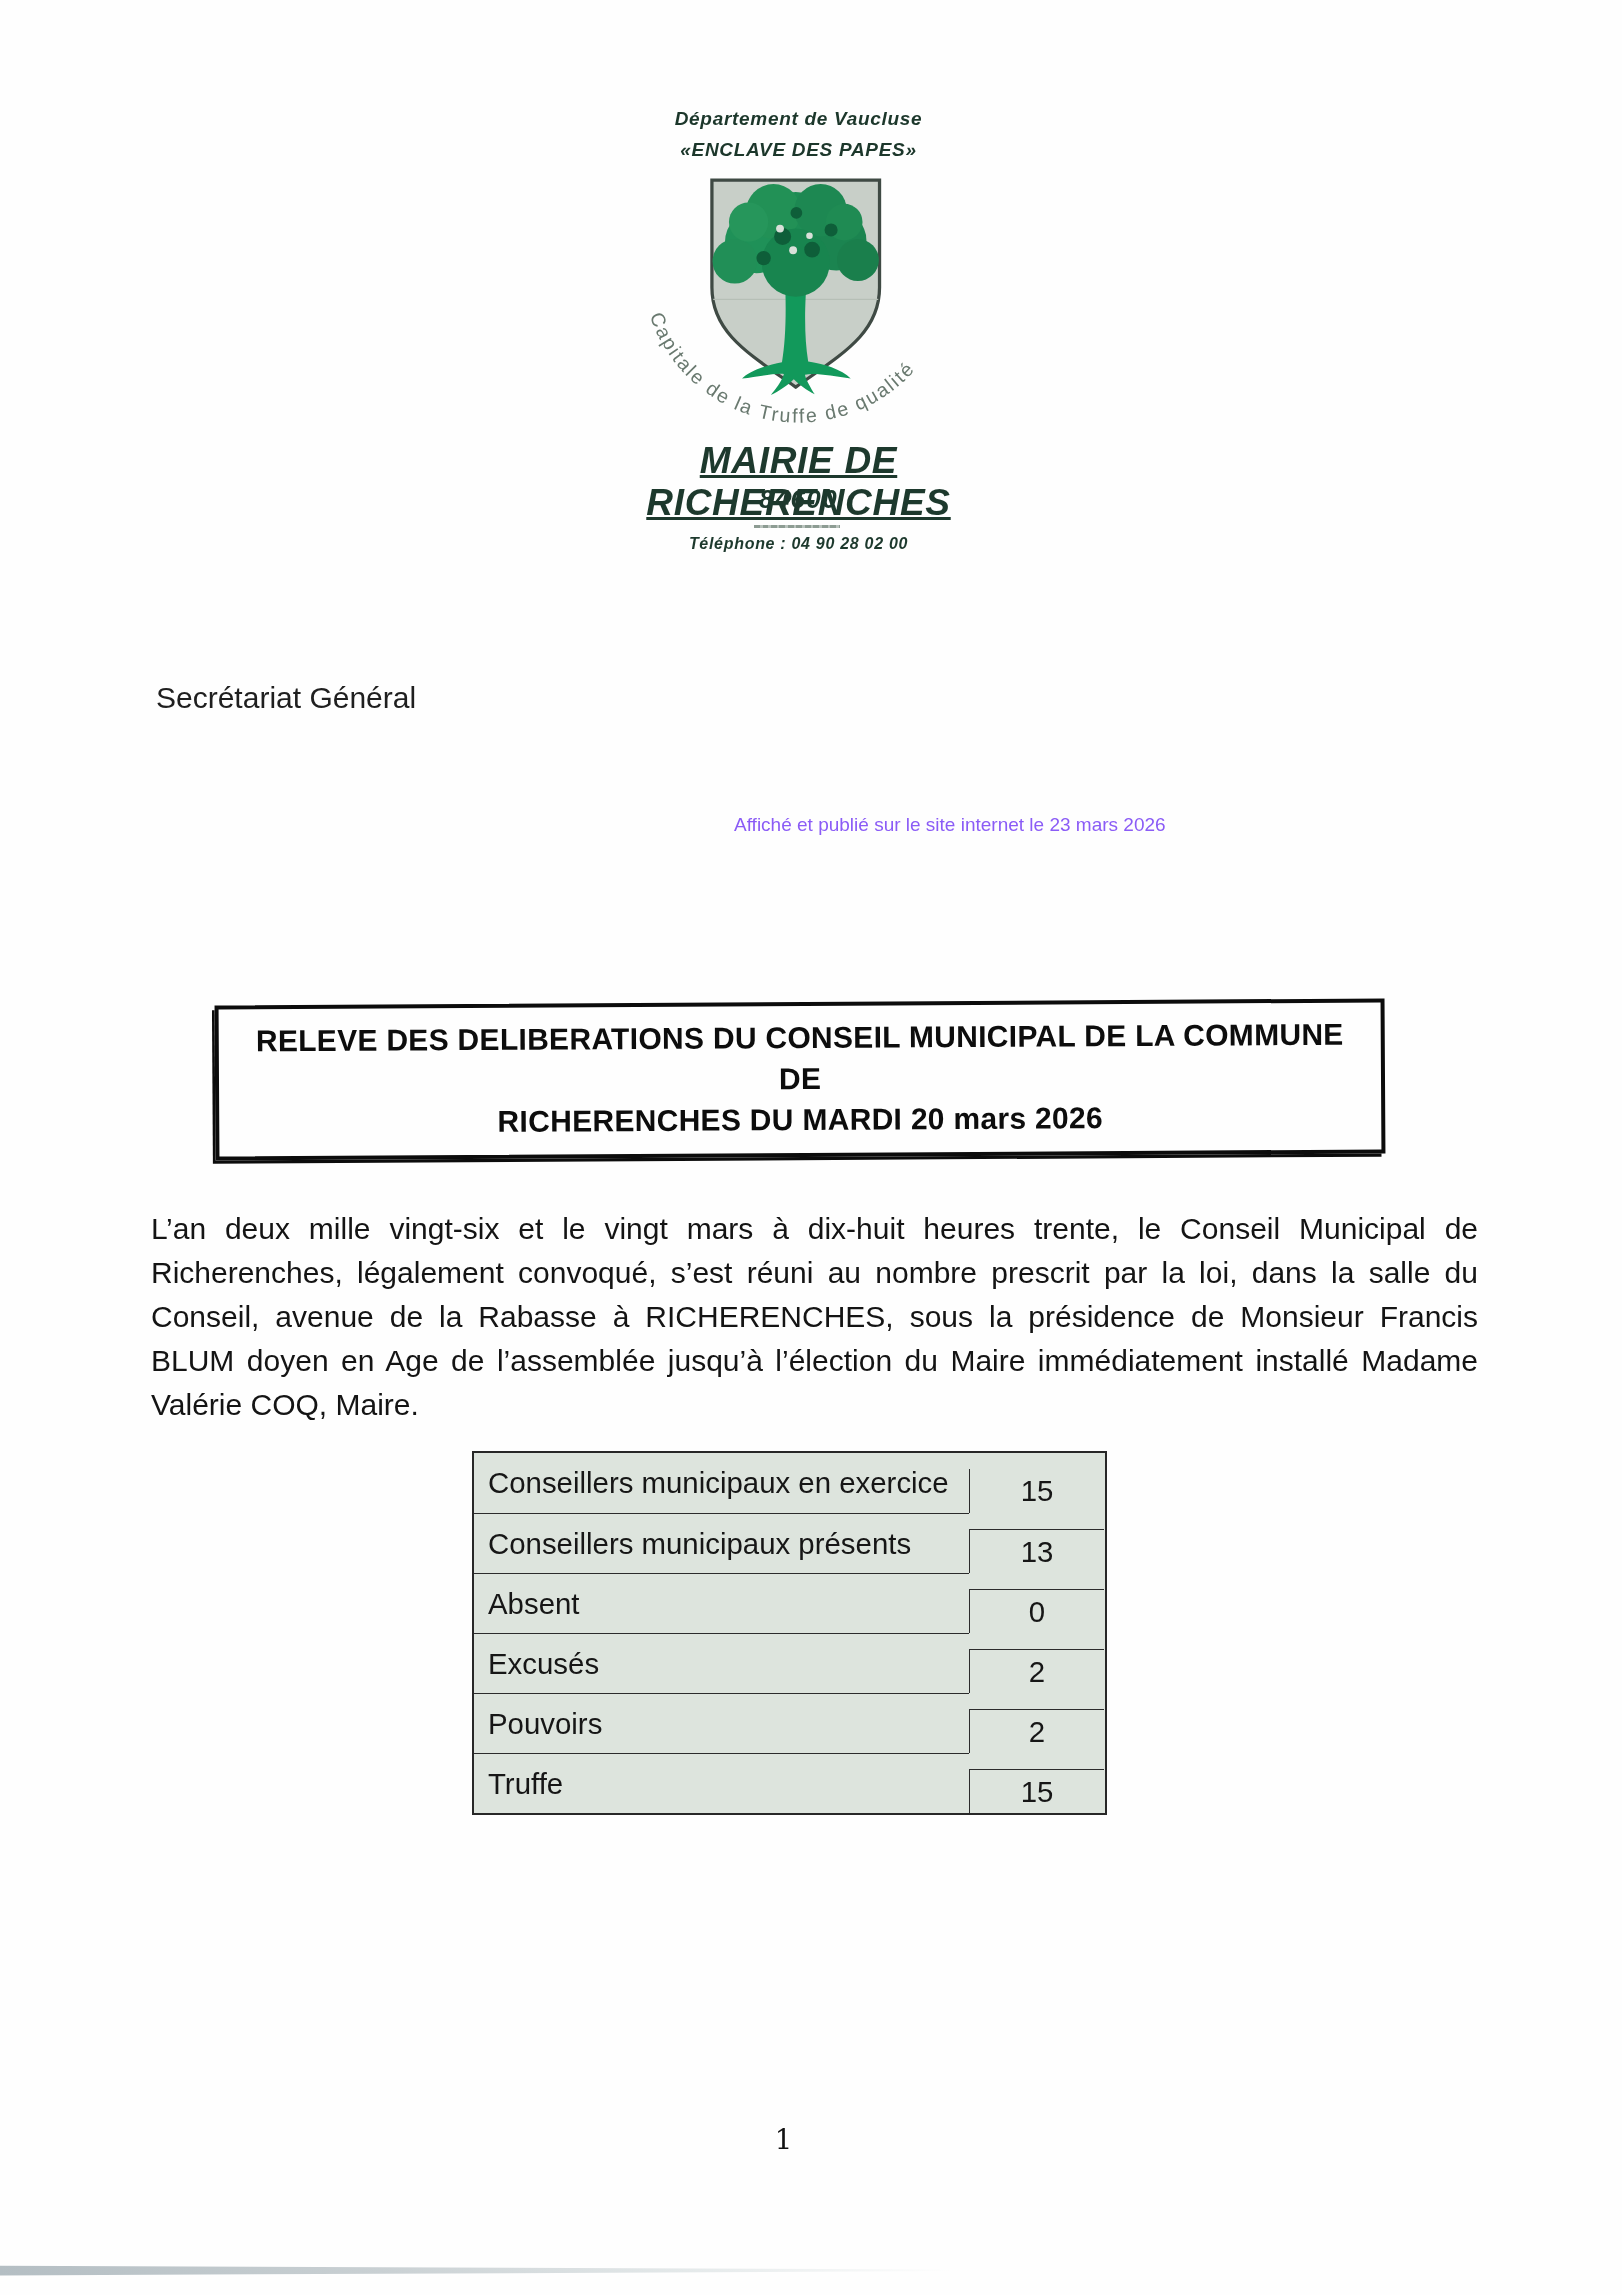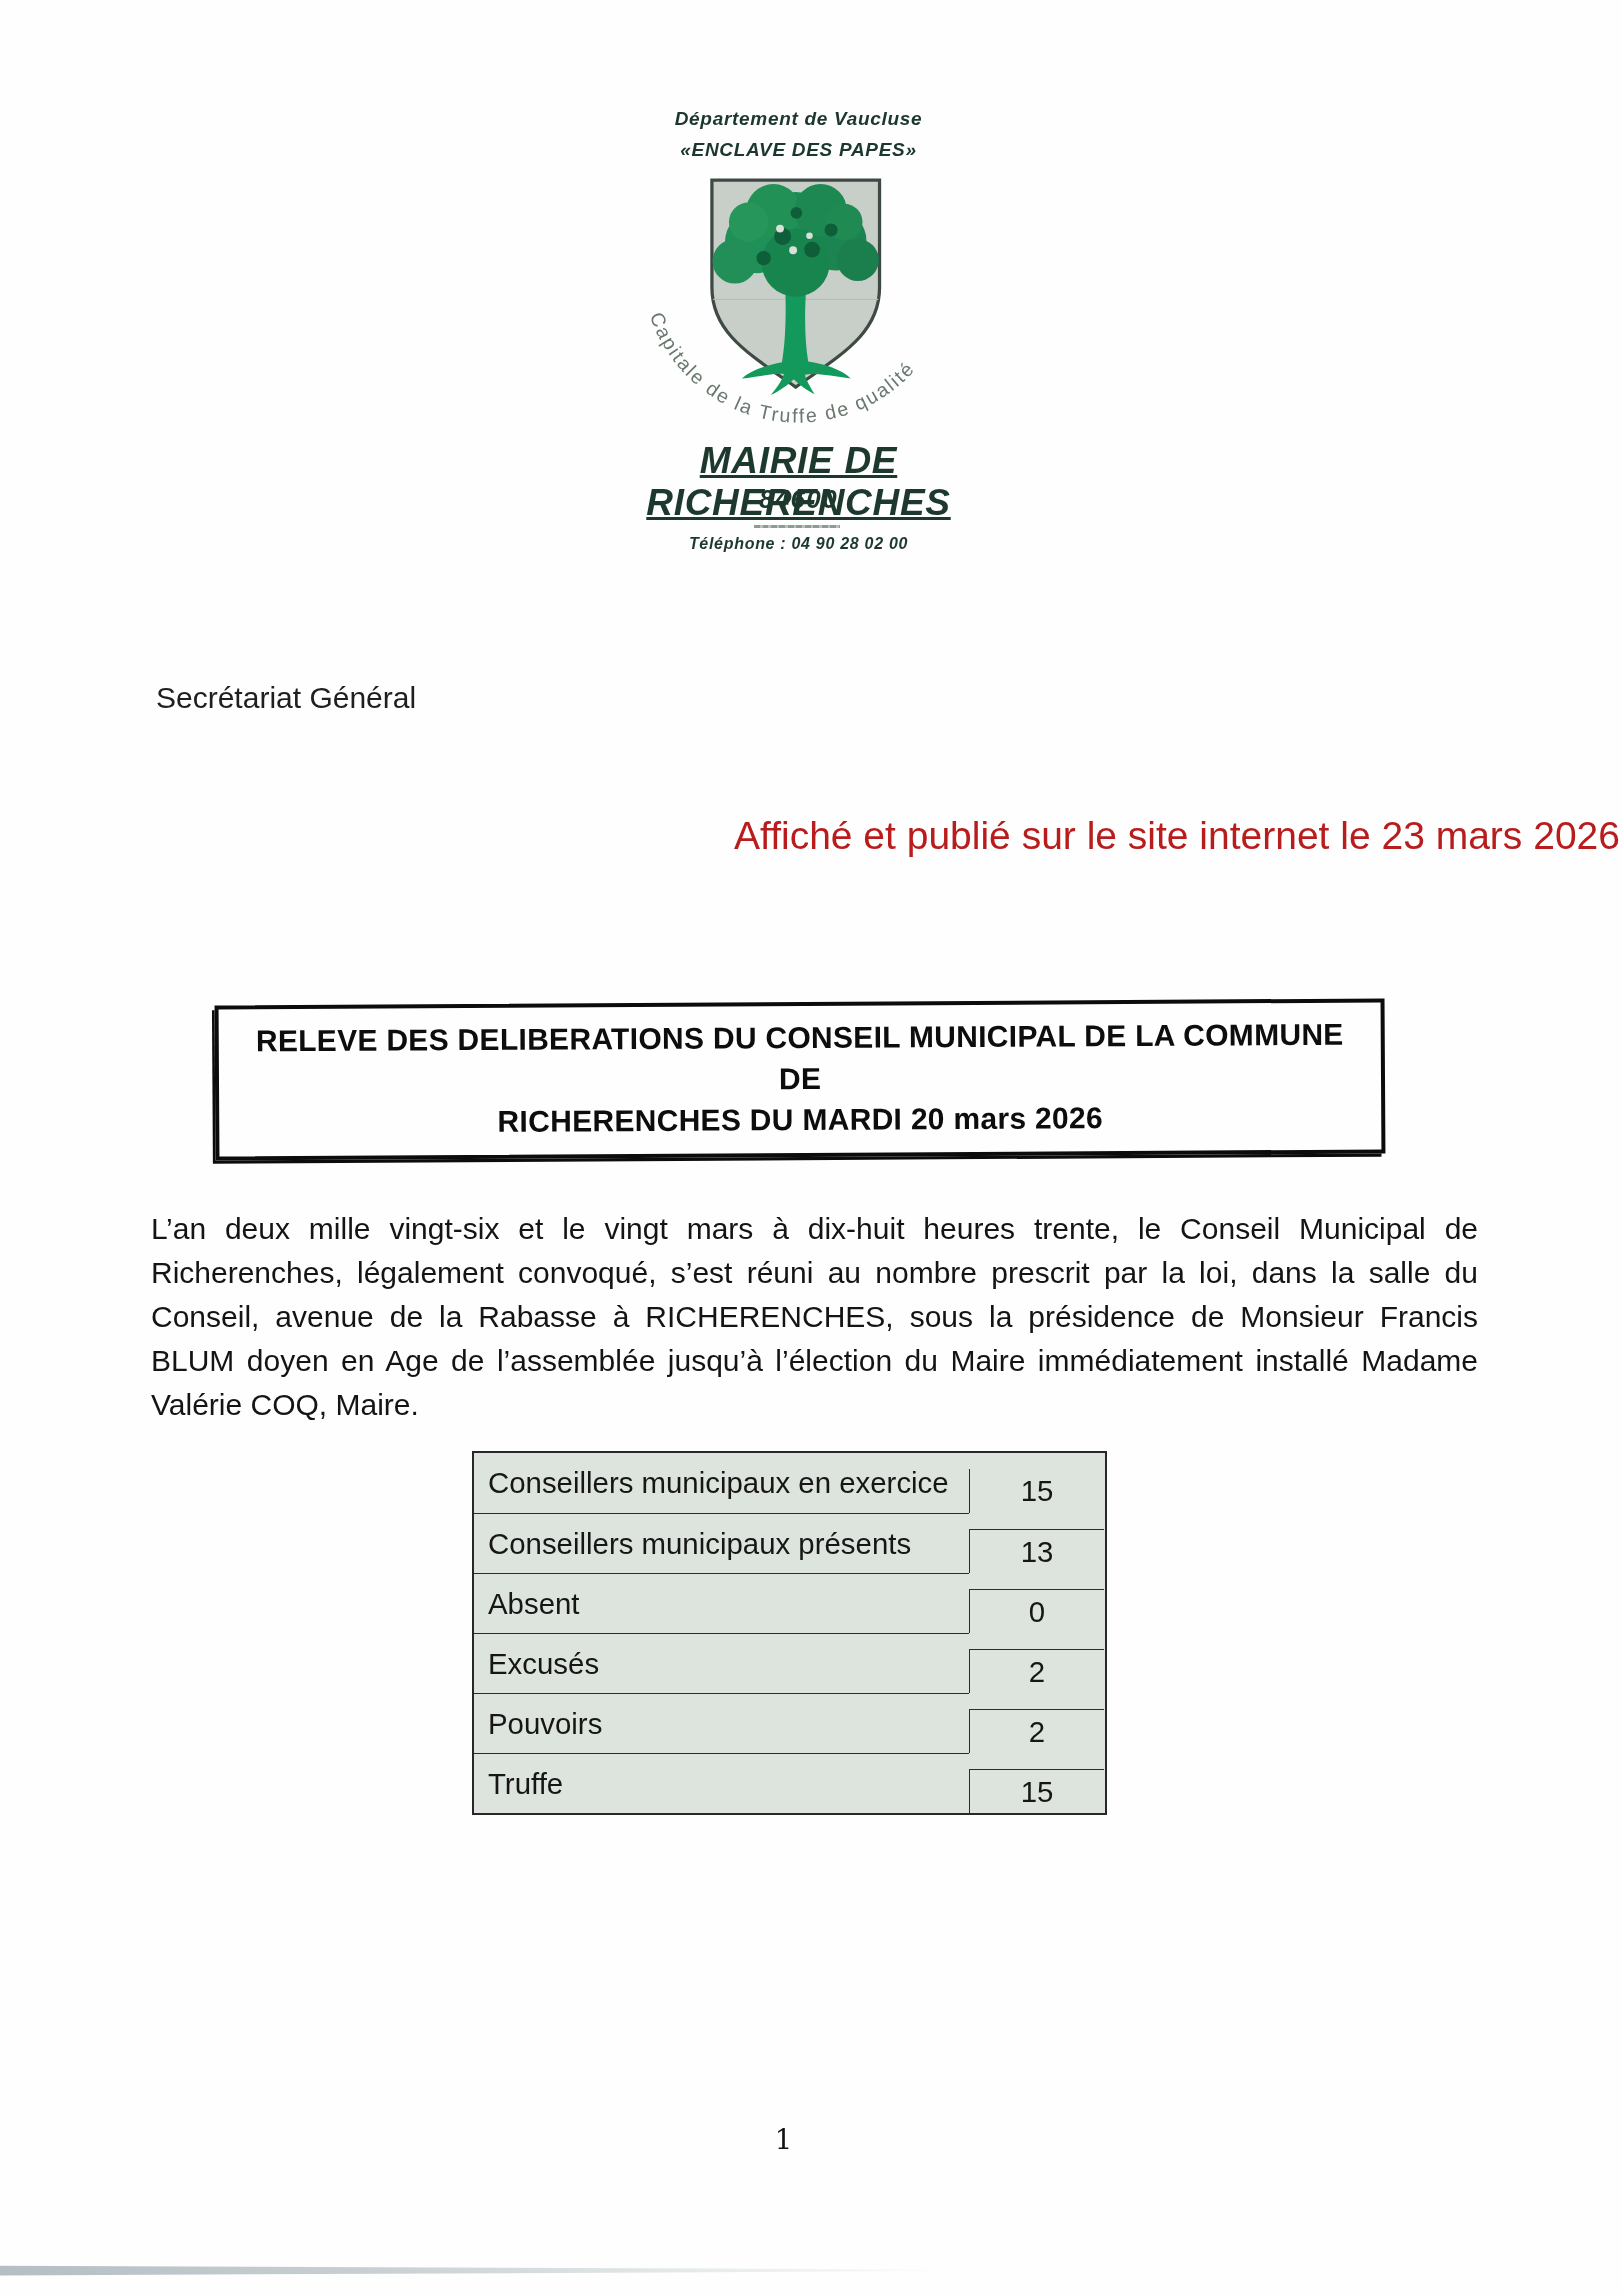--- a/index.html
+++ b/index.html
@@ -28,21 +28,21 @@
     position:absolute;left:754px;top:525px;width:86px;height:2.6px;
     background:repeating-linear-gradient(90deg,#8d9c93 0 5.9px,#b9c3bd 5.9px 8.5px);
   }
   .phone-line{
     position:absolute;left:563px;top:535px;width:471px;text-align:center;
     font-size:16px;font-weight:bold;font-style:italic;color:#1d392d;letter-spacing:0.7px;
   }
 
   
   .service-line{position:absolute;left:156px;top:681px;font-size:30px;color:#1f1f1f;}
-  .publication-line{position:absolute;left:734px;top:814px;font-size:39px;color:#b91c1c;}
+  .publication-line{position:absolute;left:734px;top:814px;font-size:19px;color:#8b5cf6;}
 
   
   .title-box{
     position:absolute;left:215px;top:1002px;width:1170px;box-sizing:border-box;
     border:4.6px solid #0c0c0c;box-shadow:-3.3px 3.9px 0 -0.7px #0c0c0c;
     padding:10.5px 19.6px 13px 19.6px;background:#fefefe;
     transform:rotate(-0.35deg);
     text-align:center;
   }
   .title-box .t-line{font-size:30px;font-weight:bold;color:#0d0d0d;line-height:41px;letter-spacing:0.3px;}

